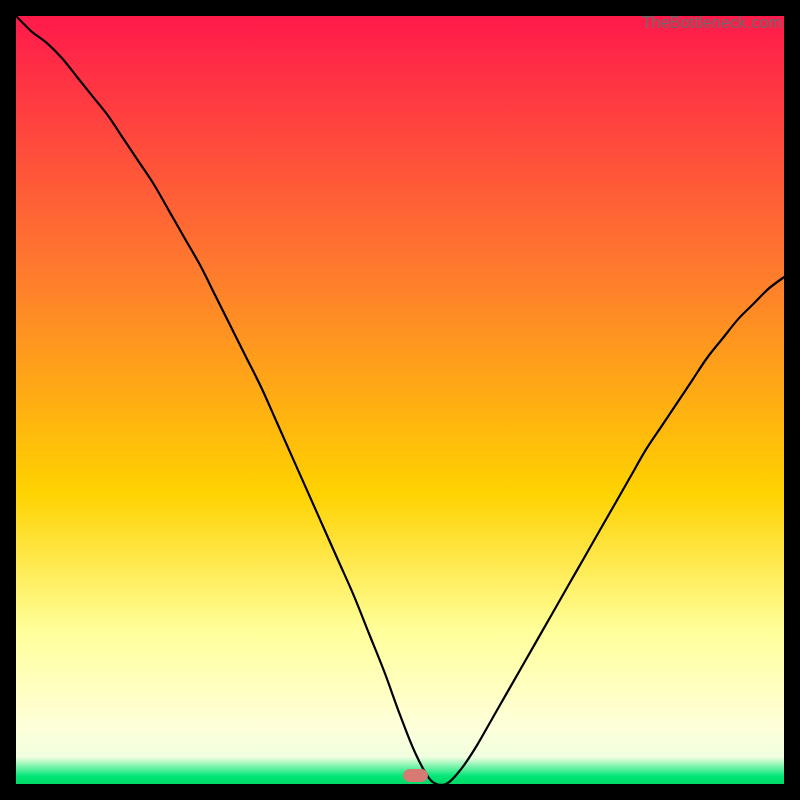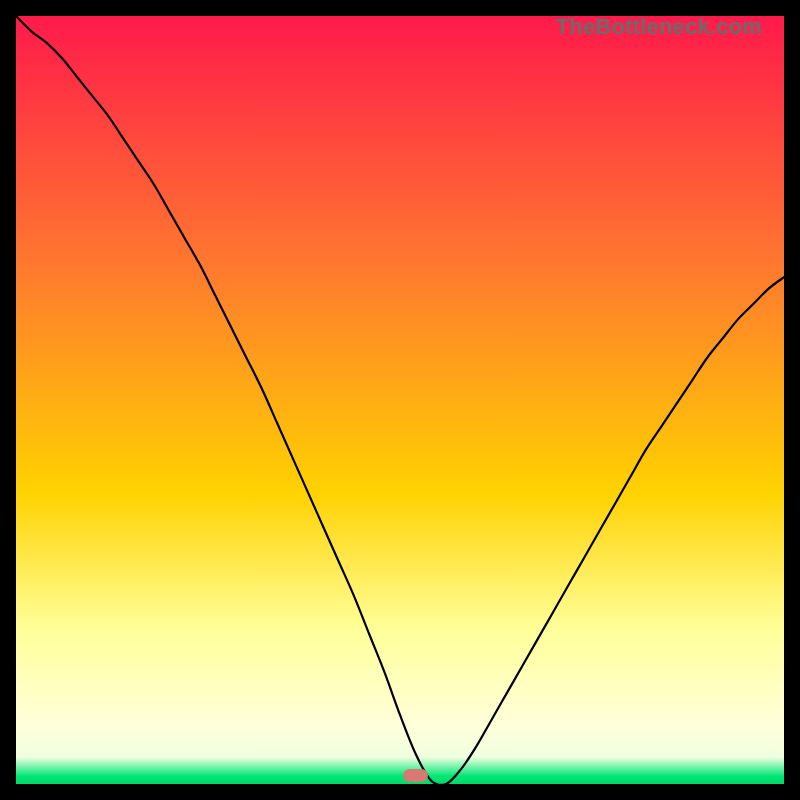--- a/index.html
+++ b/index.html
@@ -41,24 +41,24 @@
     pointer-events: none;
   }
   .marker {
     position: absolute;
     border-radius: 9px;
     pointer-events: none;
   }
   .watermark {
     position: absolute;
     top: -2px;
-    right: 22px;
+    right: 2px;
     font-family: Arial, Helvetica, sans-serif;
-    font-size: 22px;
-    font-weight: bold;
+    font-size: 16px;
+    font-weight: normal;
     color: #6b6b6b;
     letter-spacing: 0.2px;
   }
 </style>
 </head>
 <body>
 
 <div class="frame">
   <div class="plot-area">
 

